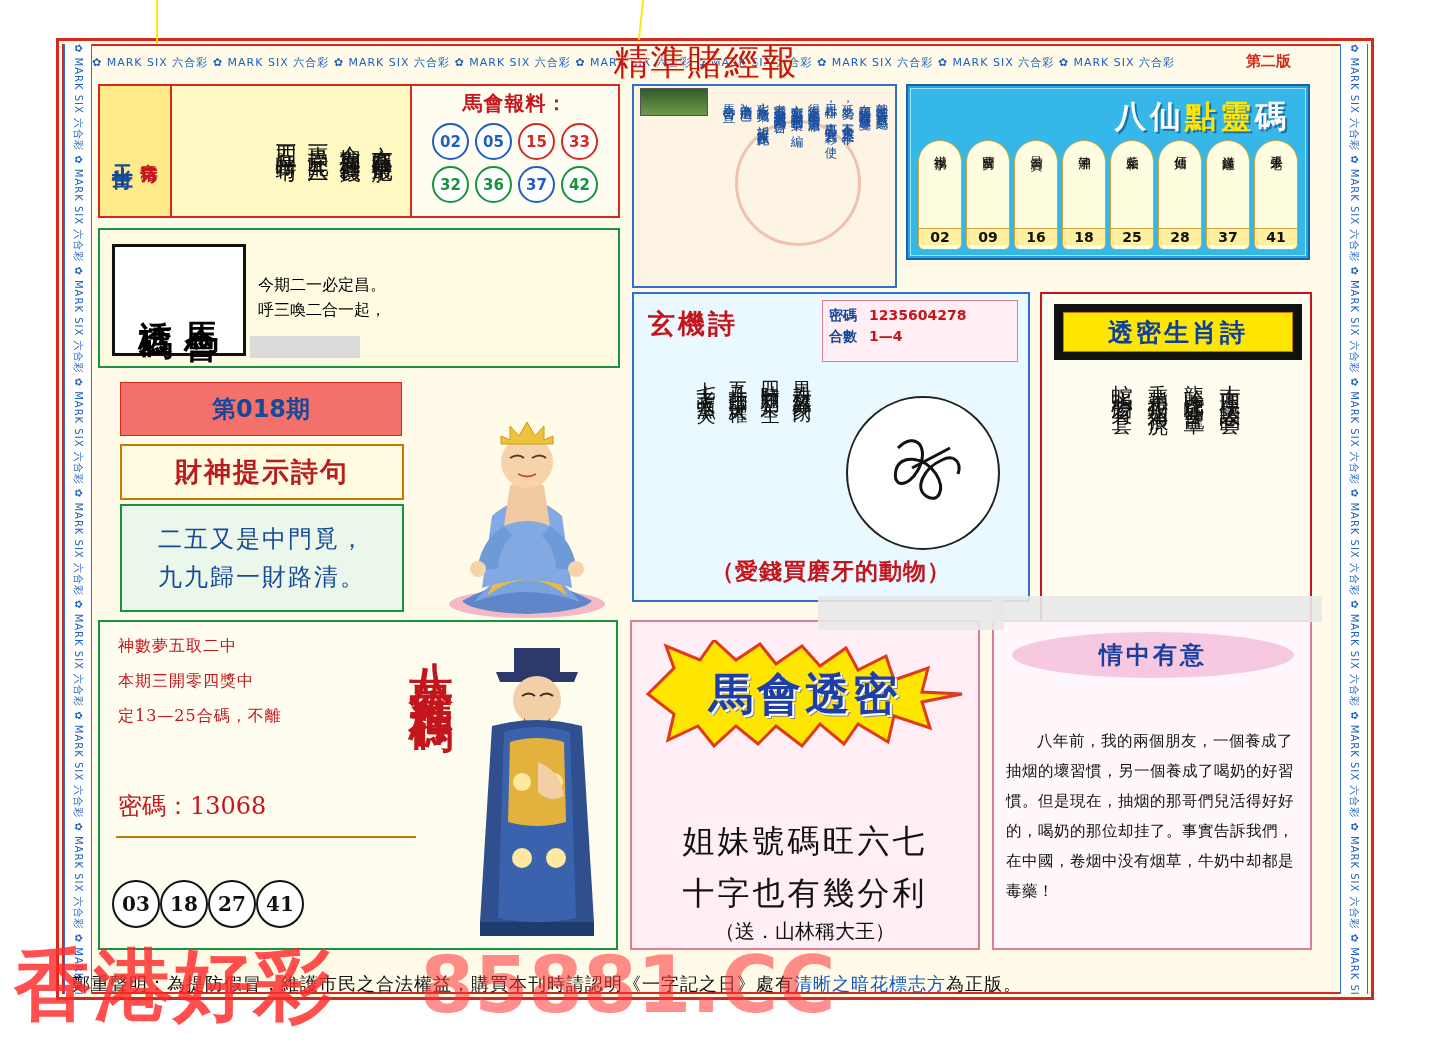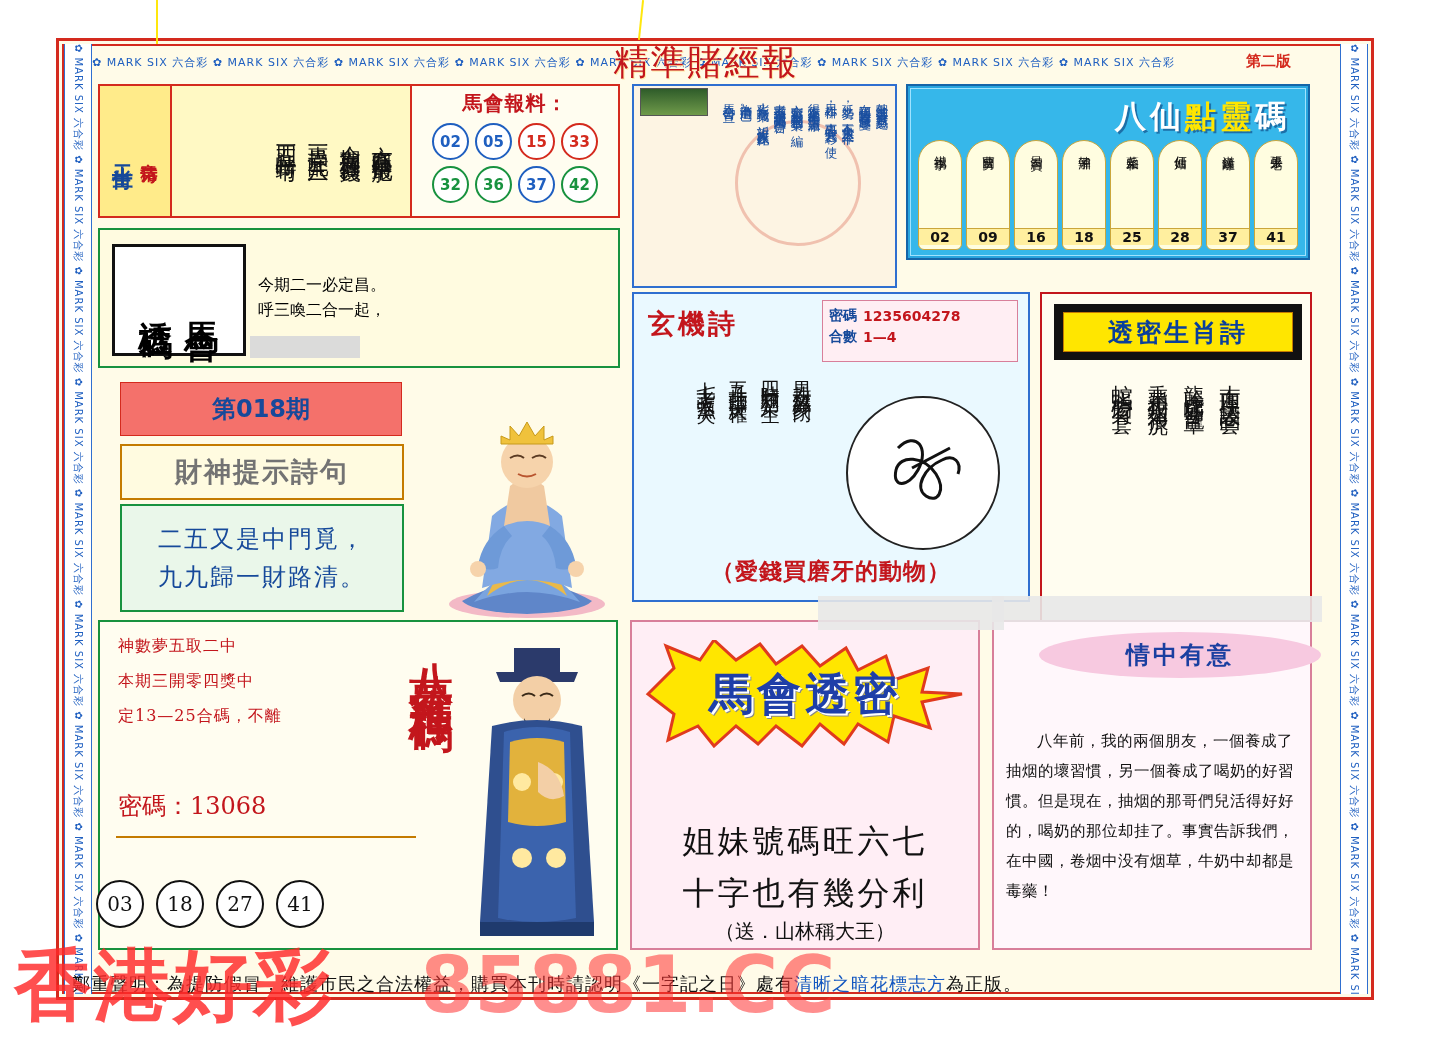--- a/index.html
+++ b/index.html
@@ -60,31 +60,31 @@
   .bax-name{writing-mode:vertical-rl;text-orientation:upright;font-size:12.5px;color:#111;letter-spacing:1px;height:62px;}
   .bax-num{width:100%;text-align:center;font-size:14px;font-weight:bold;color:#111;background:#ffef9f;border-top:1px solid #caa63b;}
 
   
   .b-mahui{left:98px;top:228px;width:522px;height:140px;background:#fffbe0;border:2px solid #18923f;}
   .mahui-seal{position:absolute;left:112px;top:244px;width:128px;height:106px;border:3px solid #111;background:#fff;display:flex;align-items:center;justify-content:center;}
   .mahui-seal .s2{display:flex;flex-direction:row-reverse;gap:0px;}
   .mahui-seal .s2 span{writing-mode:vertical-rl;text-orientation:upright;font-size:34px;font-weight:bold;letter-spacing:6px;font-family:"DejaVu Serif","Liberation Serif",serif;}
   .mahui-poem-wrap{position:absolute;left:258px;top:238px;width:350px;height:120px;display:flex;flex-direction:column;justify-content:center;gap:4px;}
   .issue-pill{position:absolute;left:120px;top:382px;width:280px;height:52px;background:#f4716b;border:1px solid #d42a1e;display:flex;align-items:center;justify-content:center;font-size:24px;font-weight:bold;color:#16499a;}
-  .cs-pill{position:absolute;left:120px;top:444px;width:280px;height:52px;background:#fffbe0;border:2px solid #c47b00;display:flex;align-items:center;justify-content:center;font-size:27px;font-weight:bold;color:#737373;letter-spacing:2px;}
+  .cs-pill{position:absolute;left:120px;top:444px;width:280px;height:52px;background:#fffbe0;border:2px solid #c47b00;display:flex;align-items:center;justify-content:center;font-size:27px;font-weight:bold;color:#b91c1c;letter-spacing:2px;}
   .cs-poem{position:absolute;left:120px;top:504px;width:280px;height:104px;background:#eaf7ea;border:2px solid #18923f;display:flex;flex-direction:column;align-items:center;justify-content:center;gap:6px;}
   .cs-poem div{font-size:24px;color:#16499a;letter-spacing:2px;font-family:"DejaVu Serif","Liberation Serif",serif;}
 
   
   .deity1{position:absolute;left:432px;top:366px;width:190px;height:252px;}
   
   .b-xuanji{left:632px;top:292px;width:398px;height:310px;background:#eaf9ff;border:2px solid #2f6fd0;}
   .xj-title{position:absolute;left:648px;top:306px;font-size:27px;font-weight:bold;color:#c3161c;letter-spacing:3px;}
   .xj-code{position:absolute;left:822px;top:300px;width:196px;height:62px;background:#ffeef3;border:1px solid #d87f9a;padding:3px 6px;box-sizing:border-box;font-size:13px;color:#111;}
-  .xj-code .row{display:flex;gap:6px;align-items:center;margin:3px 0;}
+  .xj-code .row{display:flex;gap:12px;align-items:flex-start;margin:3px 0;}
   .xj-code .lab{color:#16499a;font-weight:bold;font-size:14px;}
   .xj-code .val{color:#c3161c;font-weight:bold;font-size:14px;}
   .xj-poem{position:absolute;left:646px;top:366px;width:170px;height:200px;display:flex;flex-direction:row-reverse;gap:6px;}
   .xj-poem .xline{writing-mode:vertical-rl;text-orientation:upright;font-size:19px;color:#111;letter-spacing:4px;font-family:"DejaVu Serif","Liberation Serif",serif;}
   .xj-circle{position:absolute;left:846px;top:396px;width:150px;height:150px;border-radius:50%;border:2px solid #222;background:#fff;}
   .xj-scribble{position:absolute;left:846px;top:396px;width:150px;height:150px;}
   .xj-bottom{position:absolute;left:648px;top:556px;width:366px;height:40px;text-align:center;font-size:23px;color:#c3161c;font-weight:bold;letter-spacing:1px;}
 
   
   .b-tmsx{left:1040px;top:292px;width:272px;height:332px;background:#fffdf0;border:2px solid #c3161c;}
@@ -92,37 +92,37 @@
   .tmsx-banner .inner{width:228px;height:38px;background:#ffe600;border:1px solid #c47b00;display:flex;align-items:center;justify-content:center;font-size:25px;font-weight:bold;color:#0a3f9b;letter-spacing:3px;}
   .tmsx-poem{position:absolute;left:1052px;top:368px;width:248px;height:242px;display:flex;flex-direction:row-reverse;gap:8px;justify-content:center;}
   .tmsx-poem .tline{writing-mode:vertical-rl;text-orientation:upright;font-size:21px;color:#111;letter-spacing:5px;font-family:"DejaVu Serif","Liberation Serif",serif;}
 
   
   .b-dream{left:98px;top:620px;width:520px;height:330px;background:#fffdf0;border:2px solid #18923f;}
   .dream-lines{position:absolute;left:118px;top:636px;width:290px;height:150px;}
   .dream-lines div{font-size:16px;color:#c3161c;margin-bottom:14px;font-family:"DejaVu Serif","Liberation Serif",serif;letter-spacing:1px;}
   .dream-code{position:absolute;left:118px;top:790px;width:300px;height:40px;font-size:24px;color:#c3161c;font-family:"DejaVu Serif","Liberation Serif",serif;}
   .dream-hr{position:absolute;left:116px;top:836px;width:300px;height:0;border-top:2px solid #c47b00;}
-  .dream-nums{position:absolute;left:96px;top:880px;width:310px;height:48px;display:flex;gap:12px;}
+  .dream-nums{position:absolute;left:112px;top:880px;width:310px;height:48px;display:flex;font-weight:bold;}
   .dnum{width:44px;height:44px;border-radius:50%;border:2px solid #111;background:#fff;display:flex;align-items:center;justify-content:center;font-size:20px;color:#111;font-family:"DejaVu Serif","Liberation Serif",serif;}
   .dream-vtitle{position:absolute;left:400px;top:628px;width:64px;height:310px;display:flex;align-items:flex-start;justify-content:center;}
   .dream-vtitle span{writing-mode:vertical-rl;text-orientation:upright;font-size:44px;font-weight:bold;color:#c3161c;letter-spacing:12px;font-family:"DejaVu Serif","Liberation Serif",serif;}
   .deity2{position:absolute;left:452px;top:622px;width:170px;height:322px;}
 
   
   .b-tmi{left:630px;top:620px;width:350px;height:330px;background:#ffeef5;border:2px solid #d87f9a;}
   .tmi-burst{position:absolute;left:640px;top:640px;width:330px;height:108px;}
   .tmi-burst .label{position:absolute;left:0;top:0;width:330px;height:108px;display:flex;align-items:center;justify-content:center;font-size:44px;font-weight:bold;color:#1f3fa8;letter-spacing:4px;text-shadow:2px 2px 0 #fff,3px 3px 0 #888;}
   .tmi-lines{position:absolute;left:640px;top:820px;width:330px;}
   .tmi-lines div{font-size:32px;color:#111;text-align:center;letter-spacing:3px;font-family:"DejaVu Serif","Liberation Serif",serif;margin-bottom:8px;}
   .tmi-sub{position:absolute;left:640px;top:918px;width:330px;text-align:center;font-size:20px;color:#111;font-family:"DejaVu Serif","Liberation Serif",serif;}
 
   
   .b-qing{left:992px;top:620px;width:320px;height:330px;background:#fff7fb;border:2px solid #d87f9a;}
-  .qing-oval{position:absolute;left:1039px;top:632px;width:282px;height:46px;background:#f7c9e0;border-radius:50%/50%;display:flex;align-items:center;justify-content:center;font-size:24px;font-weight:bold;color:#1a3fa0;letter-spacing:3px;}
+  .qing-oval{position:absolute;left:1012px;top:632px;width:282px;height:46px;background:#f7c9e0;border-radius:50%/50%;display:flex;align-items:center;justify-content:center;font-size:24px;font-weight:bold;color:#1a3fa0;letter-spacing:3px;}
   .qing-sub{position:absolute;left:1002px;top:686px;width:300px;text-align:center;font-size:23px;font-weight:bold;color:#111;letter-spacing:2px;}
   .qing-body{position:absolute;left:1006px;top:726px;width:296px;height:215px;font-size:15.5px;line-height:30px;color:#111;text-indent:2em;letter-spacing:.5px;}
 
   
   .footer{position:absolute;left:72px;top:972px;width:1290px;height:34px;font-size:18px;color:#111;letter-spacing:1px;white-space:nowrap;}
   .footer .b{color:#1558c0;}
 
   
   .wm-big{position:absolute;left:14px;top:930px;width:920px;height:110px;font-size:78px;font-weight:bold;color:rgba(255,40,40,.82);letter-spacing:2px;font-family:"DejaVu Serif","Liberation Serif",serif;line-height:110px;white-space:nowrap;}
   .wm-phone{position:absolute;left:420px;top:930px;font-size:78px;font-weight:bold;color:rgba(255,50,50,.55);line-height:110px;}

